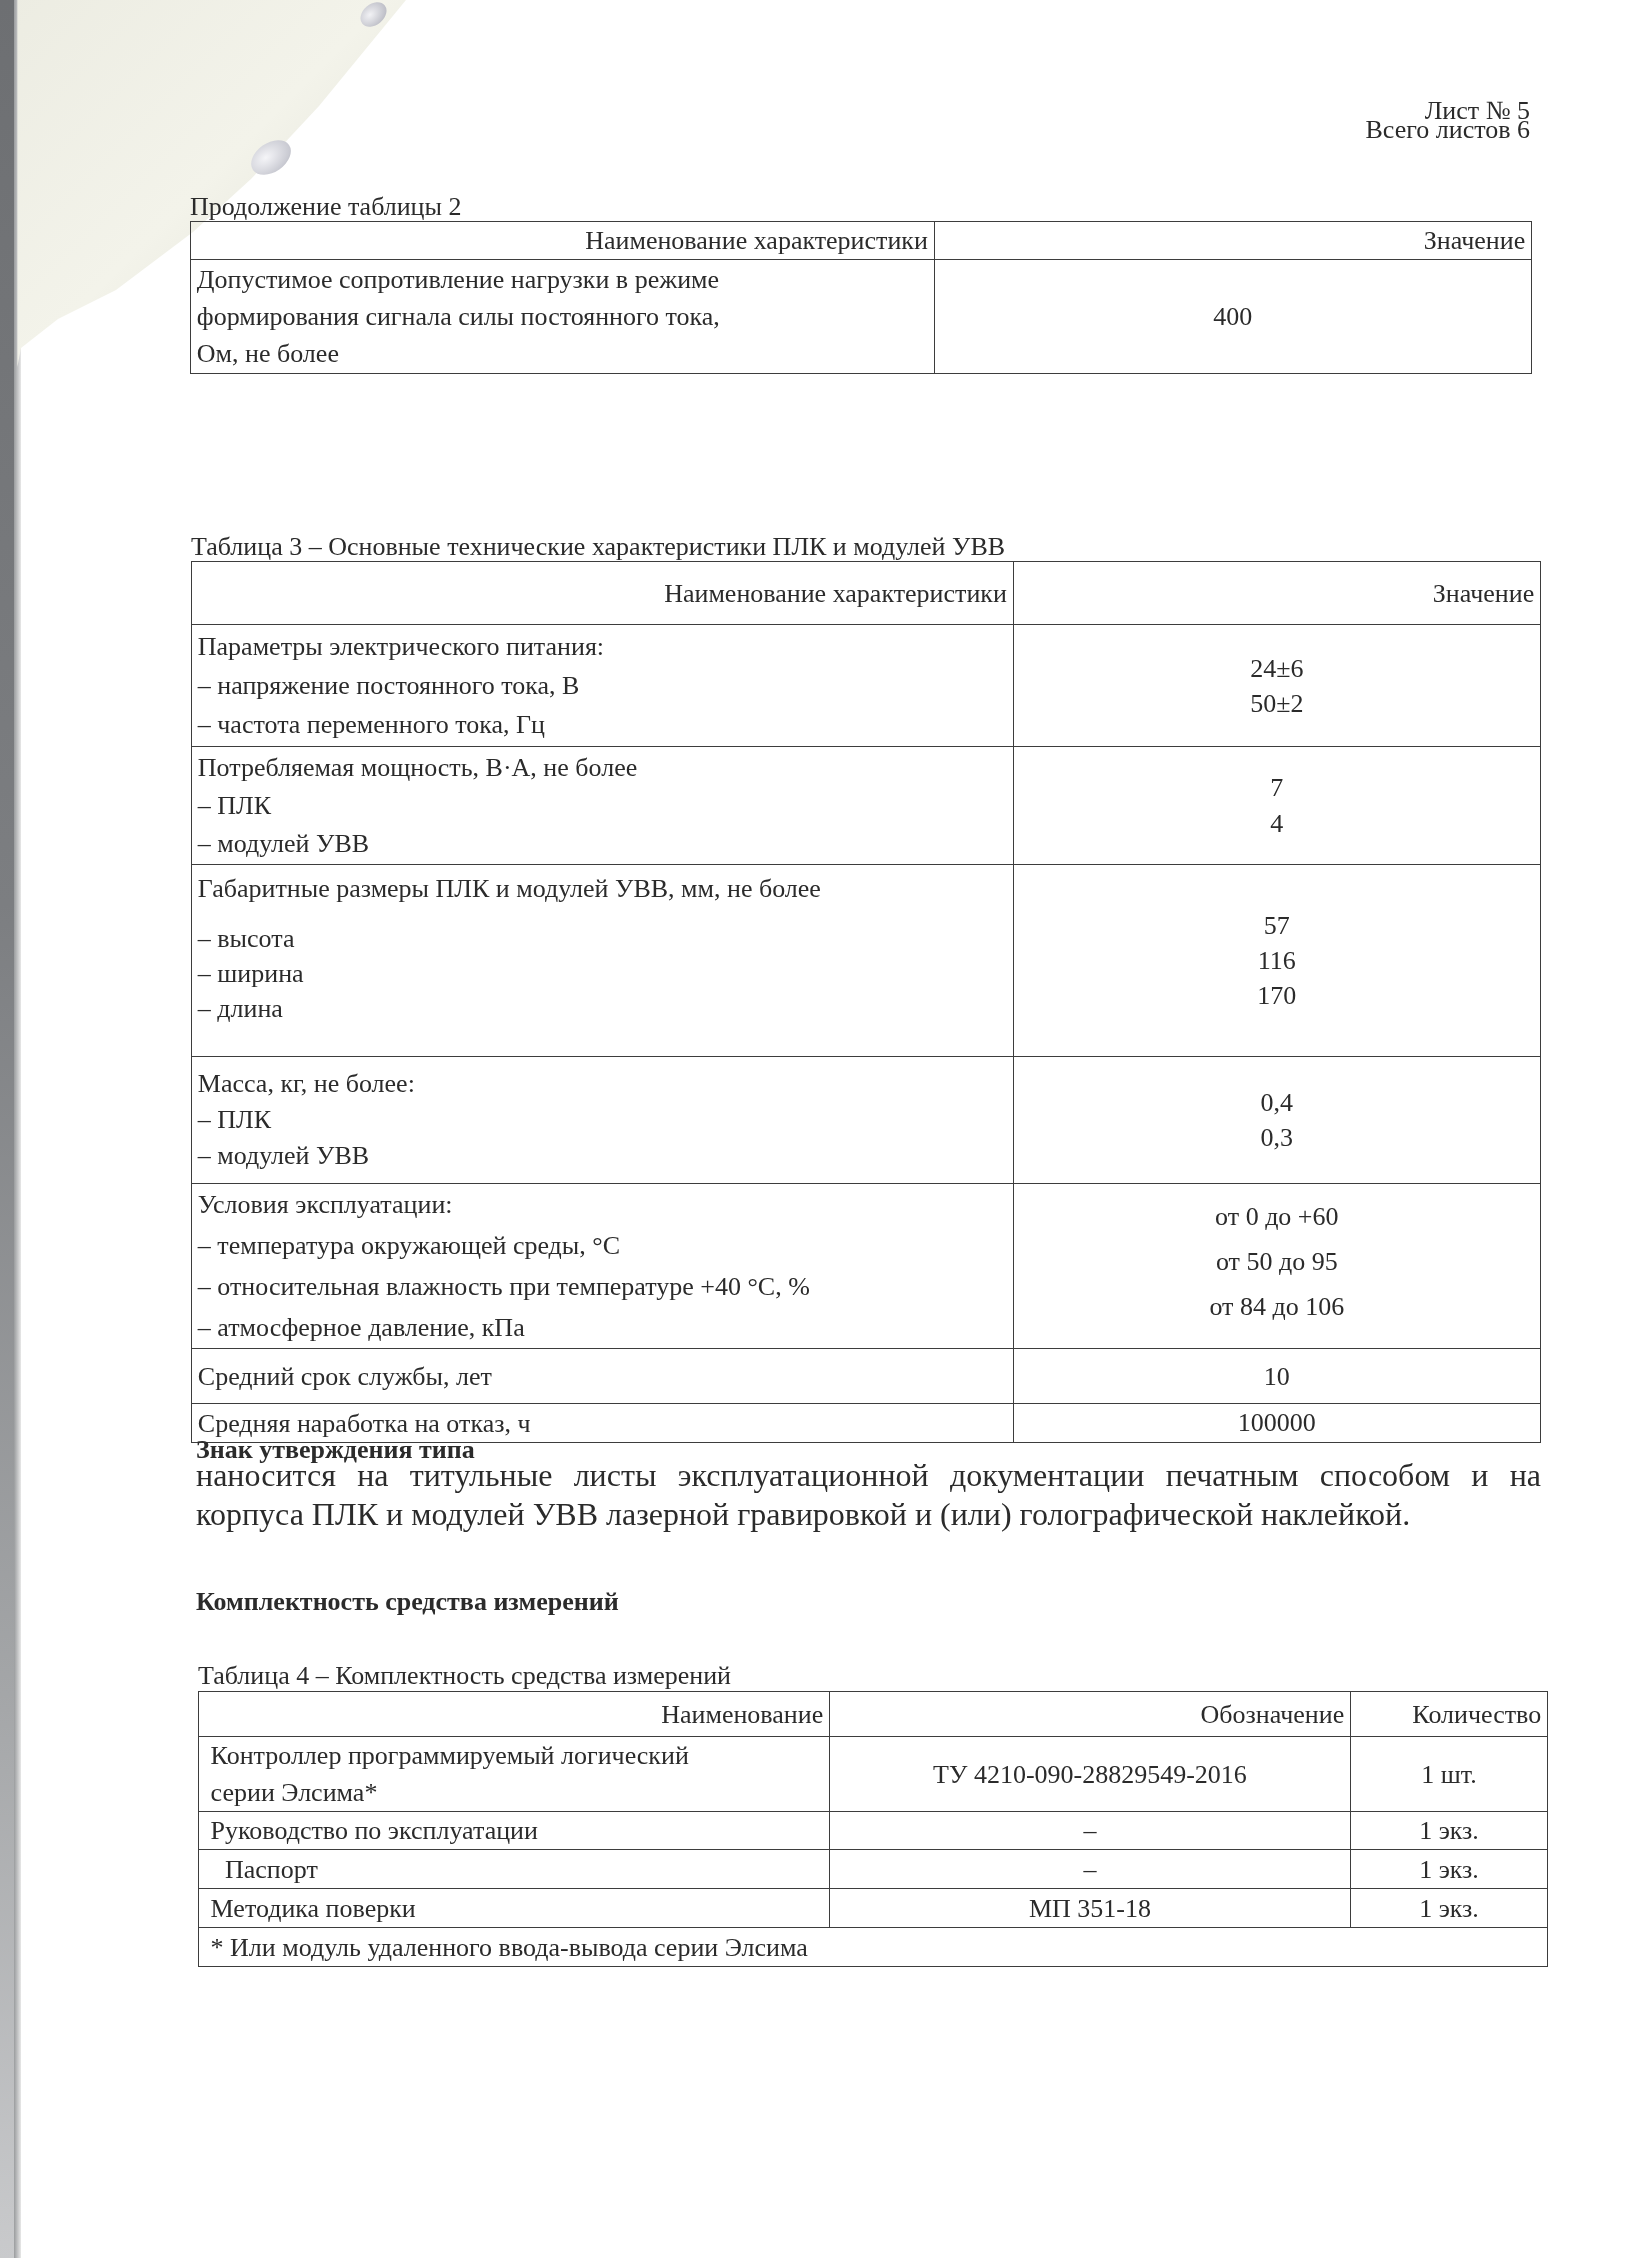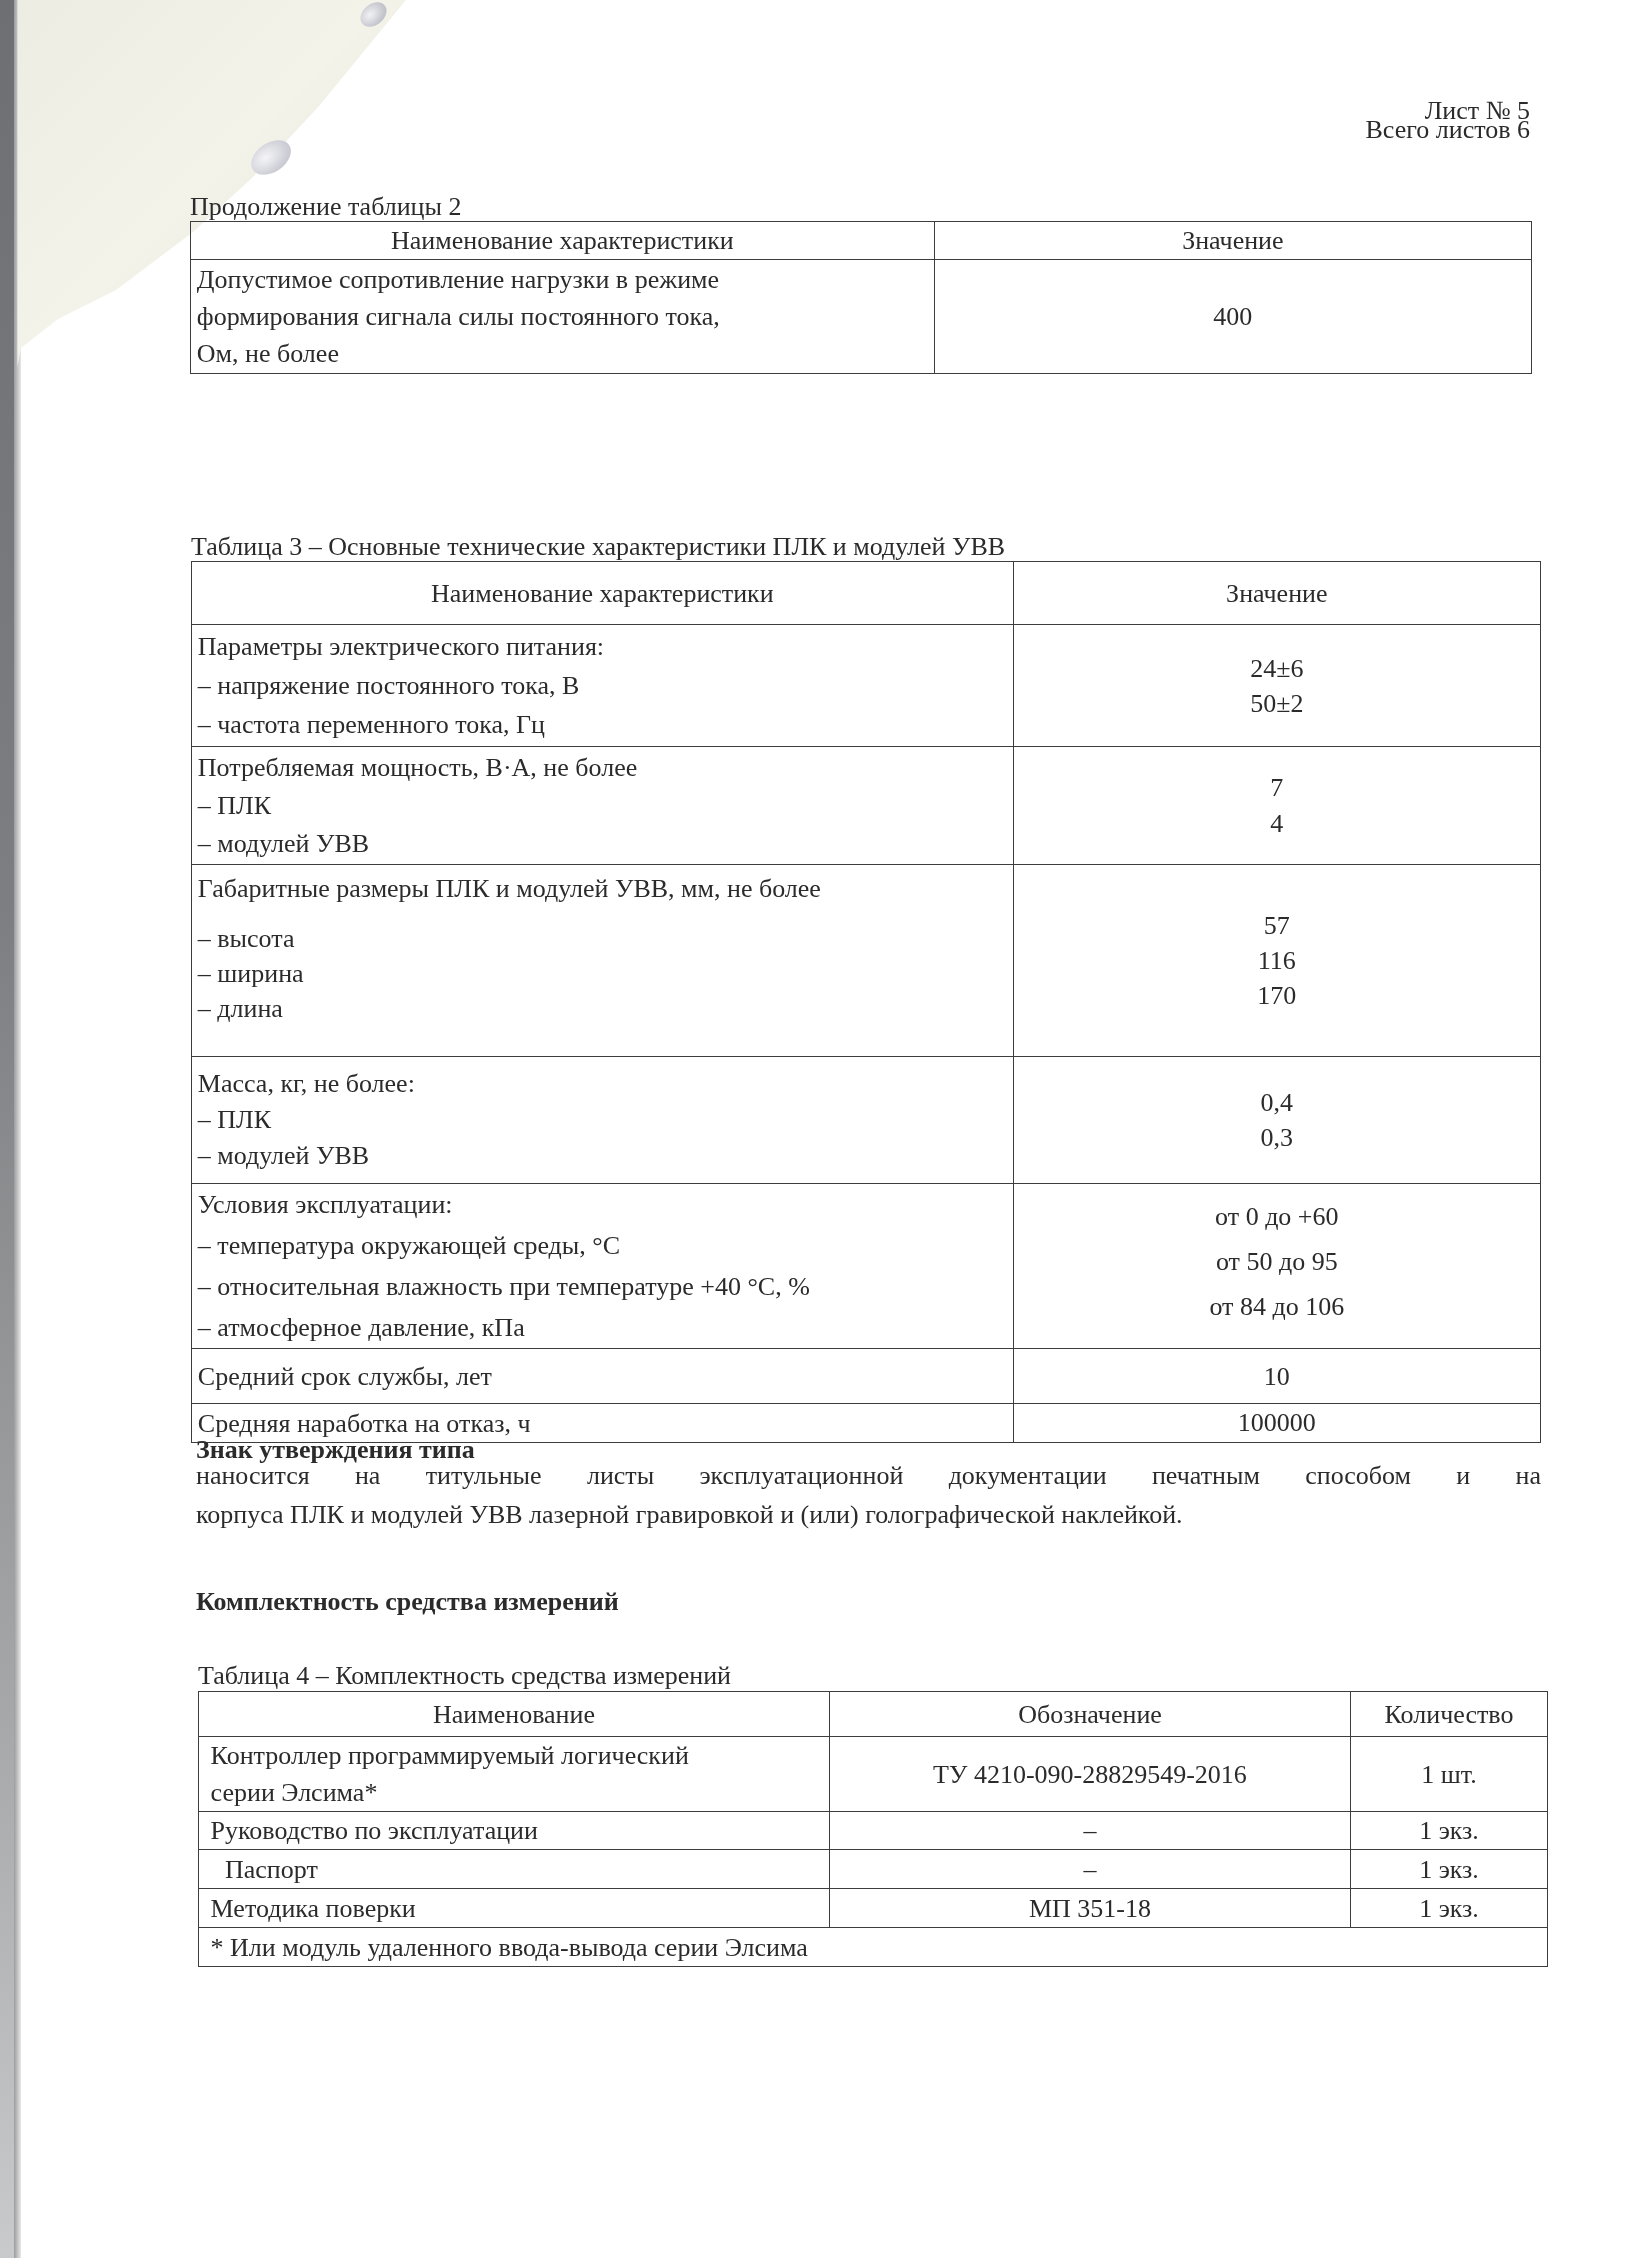--- a/index.html
+++ b/index.html
@@ -53,28 +53,28 @@
       border-collapse: collapse;
       font-size: 26px;
       line-height: 37px;
     }
     table.doc td, table.doc th {
       border: 1.9px solid #3d3d3d;
       padding: 0 5.8px;
       vertical-align: middle;
       font-weight: normal;
     }
-    table.doc th { text-align: center; }
+    table.doc th { text-align: right; }
     td.val { text-align: center; vertical-align: bottom; padding-bottom: 1.9px; }
     td.valc { text-align: center; vertical-align: middle; }
     .line { display: block; white-space: nowrap; }
 
     .justify {
       position: absolute;
-      font-size: 26px;
+      font-size: 32px;
       line-height: 39px;
       text-align: justify;
       text-align-last: left;
     }
     .justify .l1 { display: block; text-align: justify; text-align-last: justify; white-space: normal; }
     .justify .l2 { display: block; white-space: nowrap; }
   </style>
 </head>
 <body>
 

